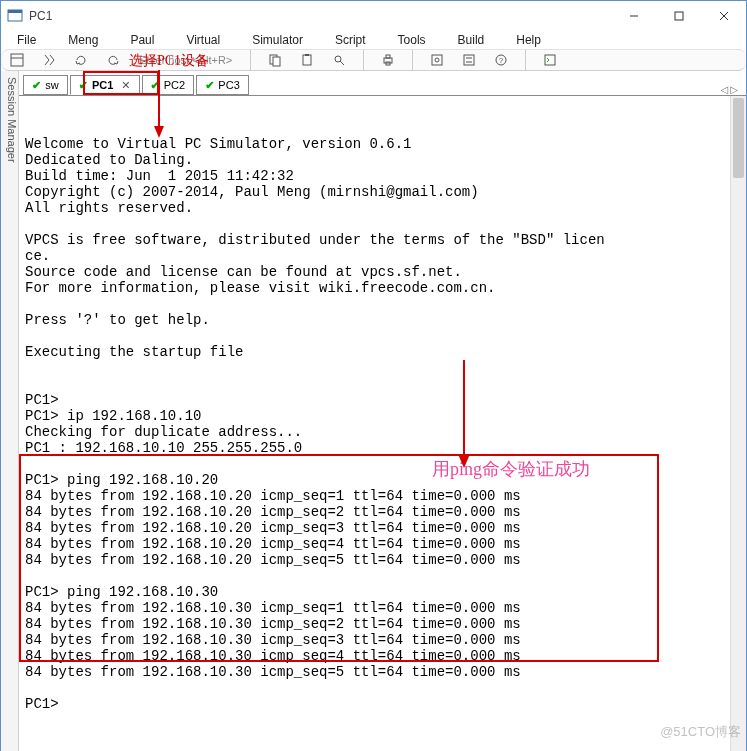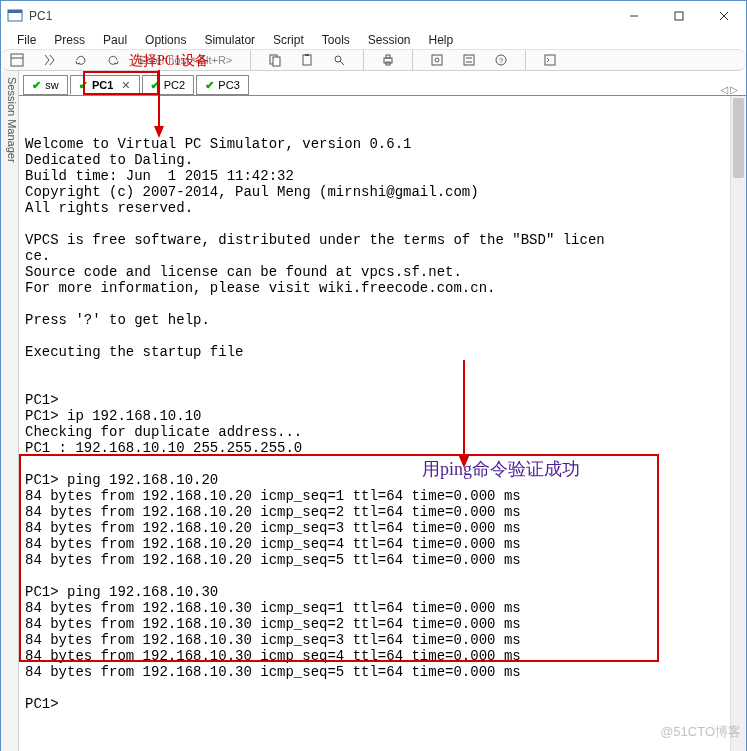--- a/index.html
+++ b/index.html
@@ -4,40 +4,40 @@
 <style>
 * { box-sizing: border-box; margin: 0; padding: 0; }
 html, body { width: 747px; height: 751px; font-family: "Segoe UI", Tahoma, sans-serif; font-size: 12px; background: #fff; overflow: hidden; }
 .window { width: 747px; height: 751px; border: 1px solid #5a8fc7; display: flex; flex-direction: column; background: #fff; }
 .titlebar { height: 30px; background: #fff; display: flex; align-items: center; padding: 0 0 0 6px; }
 .titlebar .appicon { width: 16px; height: 16px; margin-right: 6px; display:inline-block; }
 .titlebar .title { flex:1; font-size: 12px; color:#444; }
 .titlebtns { display:flex; }
 .titlebtns div { width: 45px; height: 30px; display:flex; align-items:center; justify-content:center; color:#555; }
 .titlebtns svg { width: 10px; height: 10px; }
-.menubar { height: 22px; display:flex; align-items:center; padding: 0 8px; gap: 2px; border-bottom: 0; }
+.menubar { height: 22px; display:flex; align-items:center; padding: 0 8px; gap: 16px; border-bottom: 0; }
 .menubar span { padding: 2px 8px; color:#222; cursor:default; }
 .toolbar { height: 30px; border-top:1px solid #e3e3e3; border-bottom:1px solid #d0d0d0; display:flex; align-items:center; padding:0 6px; gap:12px; background:#fafafa; position:relative;border-radius:8px; }
 .toolbar .sep { width:1px; height:20px; background:#ccc; margin:0 2px; }
 .toolbar .btn { width:20px; height:20px; display:flex; align-items:center; justify-content:center; color:#555; }
 .toolbar .hostentry { flex:0 0 auto; color:#888; font-size:11px; padding:2px 4px; }
 .body { flex:1; display:flex; border-top:0; position:relative; }
 .sidetab { width:18px; background:#f4f4f4; border-right:1px solid #d0d0d0; writing-mode: vertical-rl; text-orientation: mixed; font-size:11px; color:#555; padding-top:6px; text-align:left; }
 .main { flex:1; display:flex; flex-direction:column; position:relative; }
 .tabbar { height:24px; display:flex; align-items:flex-end; padding:0 4px; background:#fff; position:relative; }
 .tab { display:flex; align-items:center; height:20px; padding:0 8px; border:1px solid #888; border-bottom:1px solid #888; margin-right:2px; background:#fff; font-size:11px; gap:4px; }
 .tab.active { background:#fff; border-bottom:1px solid #fff; font-weight:bold; }
 .tab .check { color:#0a0; font-weight:bold; }
 .tab .closex { color:#555; margin-left:4px; font-weight:normal; }
 .tabarrows { margin-left:auto; display:flex; gap:2px; align-items:center; padding-right:4px; color:#777; font-size:10px; }
 .terminal { flex:1; background:#fff; color:#000; font-family: "Courier New", monospace; font-size:14px; line-height:16px; padding:8px 6px 6px 6px; white-space:pre; border-top:1px solid #888; overflow:hidden; position:relative; }
 .terminal .box1 { border:2px solid #d40000; position:absolute; }
 .redbox-tab { border:2px solid #d40000; position:absolute; left:64px; top:0px; width:76px; height:24px; z-index:5; pointer-events:none; }
 .anno1 { position:absolute; left:128px; top:2px; color:#d40000; font-family: SimSun, "Microsoft YaHei", serif; font-size:14px; z-index:6; }
-.anno2 { position:absolute; left:358px; top:340px; color:#4c1d95; font-family: SimSun, "Microsoft YaHei", serif; font-size:18px; line-height:22px; z-index:6; }
+.anno2 { position:absolute; left:368px; top:340px; color:#ec4899; font-family: SimSun, "Microsoft YaHei", serif; font-size:18px; line-height:22px; z-index:6; }
 .arrow { position:absolute; z-index:6; pointer-events:none; }
 .watermark { position:absolute; right:6px; bottom:10px; font-size:13px; color:rgba(80,80,80,0.35); font-family: SimSun, sans-serif; z-index:7; }
 .scrollbar { position:absolute; right:0; top:0; bottom:0; width:16px; background:#f0f0f0; border-left:1px solid #ddd; }
 .scrollbar .thumb { position:absolute; left:2px; right:2px; top:2px; height:80px; background:#c8c8c8; border-radius:2px; }
 </style>
 </head>
 <body>
 
 <div class="window">
 
@@ -64,27 +64,27 @@
           <svg viewBox="0 0 10 10">
             <line x1="1" y1="1" x2="9" y2="9" stroke="#333"></line>
             <line x1="9" y1="1" x2="1" y2="9" stroke="#333"></line>
           </svg>
         </div>
     </div>
   </div>
 
   <div class="menubar">
     <span>File</span>
-    <span>Press</span>
+    <span>Meng</span>
     <span>Paul</span>
-    <span>Options</span>
+    <span>Virtual</span>
     <span>Simulator</span>
     <span>Script</span>
     <span>Tools</span>
-    <span>Session</span>
+    <span>Build</span>
     <span>Help</span>
   </div>
 
   <div class="toolbar">
     <div class="btn">
         <svg width="14" height="14" viewBox="0 0 14 14">
           <rect x="1" y="1" width="12" height="12" fill="none" stroke="#555"></rect>
           <line x1="1" y1="5" x2="13" y2="5" stroke="#555"></line>
         </svg>
       </div>

